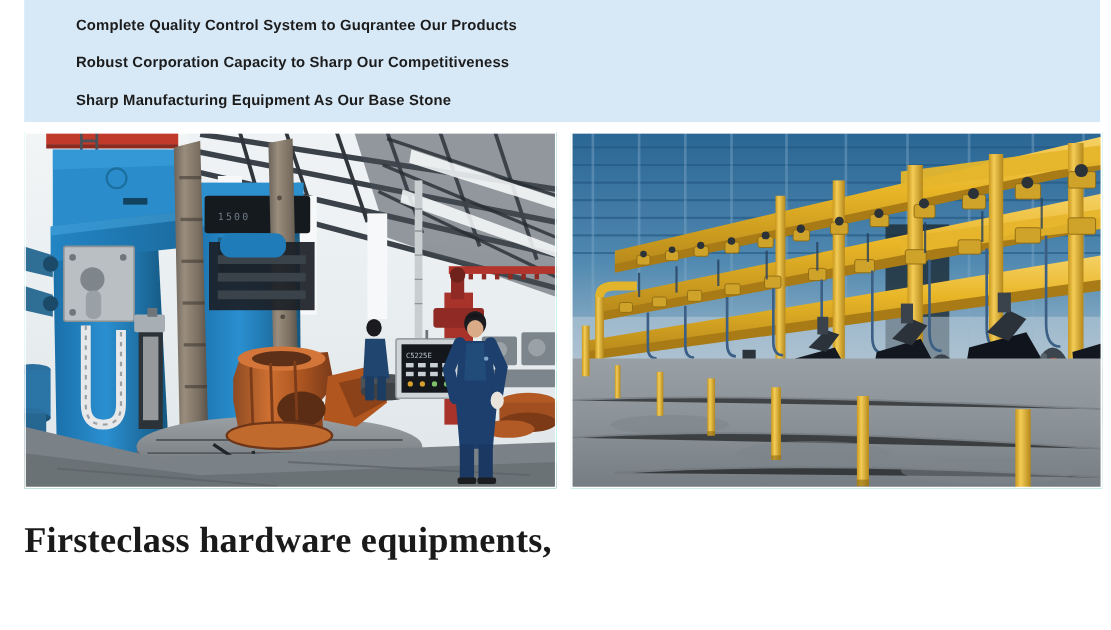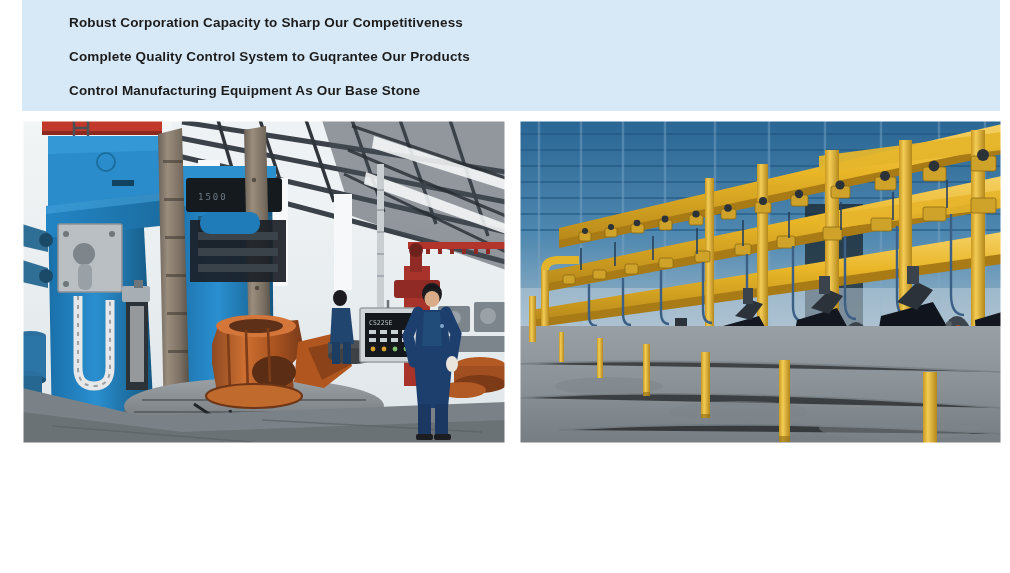--- a/index.html
+++ b/index.html
@@ -75,23 +75,23 @@
     color: #1a1a1a;
     letter-spacing: 0.2px;
     white-space: nowrap;
   }
 </style>
 </head>
 <body>
 
 <div class="banner">
   <div class="banner-lines">
+    <div class="banner-line">Complete Quality Control System to Guqrantee Our Products</div>
     <div class="banner-line">Robust Corporation Capacity to Sharp Our Competitiveness</div>
-    <div class="banner-line">Complete Quality Control System to Guqrantee Our Products</div>
-    <div class="banner-line">Control Manufacturing Equipment As Our Base Stone</div>
+    <div class="banner-line">Sharp Manufacturing Equipment As Our Base Stone</div>
   </div>
 </div>
 
 <div class="photos">
 
   <div class="photo photo-left">
     <svg viewBox="0 0 484 324" preserveAspectRatio="none">
       <defs>
         <linearGradient id="skyl" x1="0" y1="0" x2="0" y2="1">
           <stop offset="0" stop-color="#f2f5f6"></stop>
@@ -662,13 +662,14 @@
       </g>
 
       <rect x="10" y="176" width="7" height="46" fill="url(#yelv)"></rect>
 
       <rect x="0" y="0" width="483" height="324" fill="none" stroke="#ffffff" stroke-width="3"></rect>
     </svg>
   </div>
 </div>
 
 <div class="headline">
+  <div class="headline-line">Firsteclass hardware equipments,</div>
 </div>
 
 </body></html>

